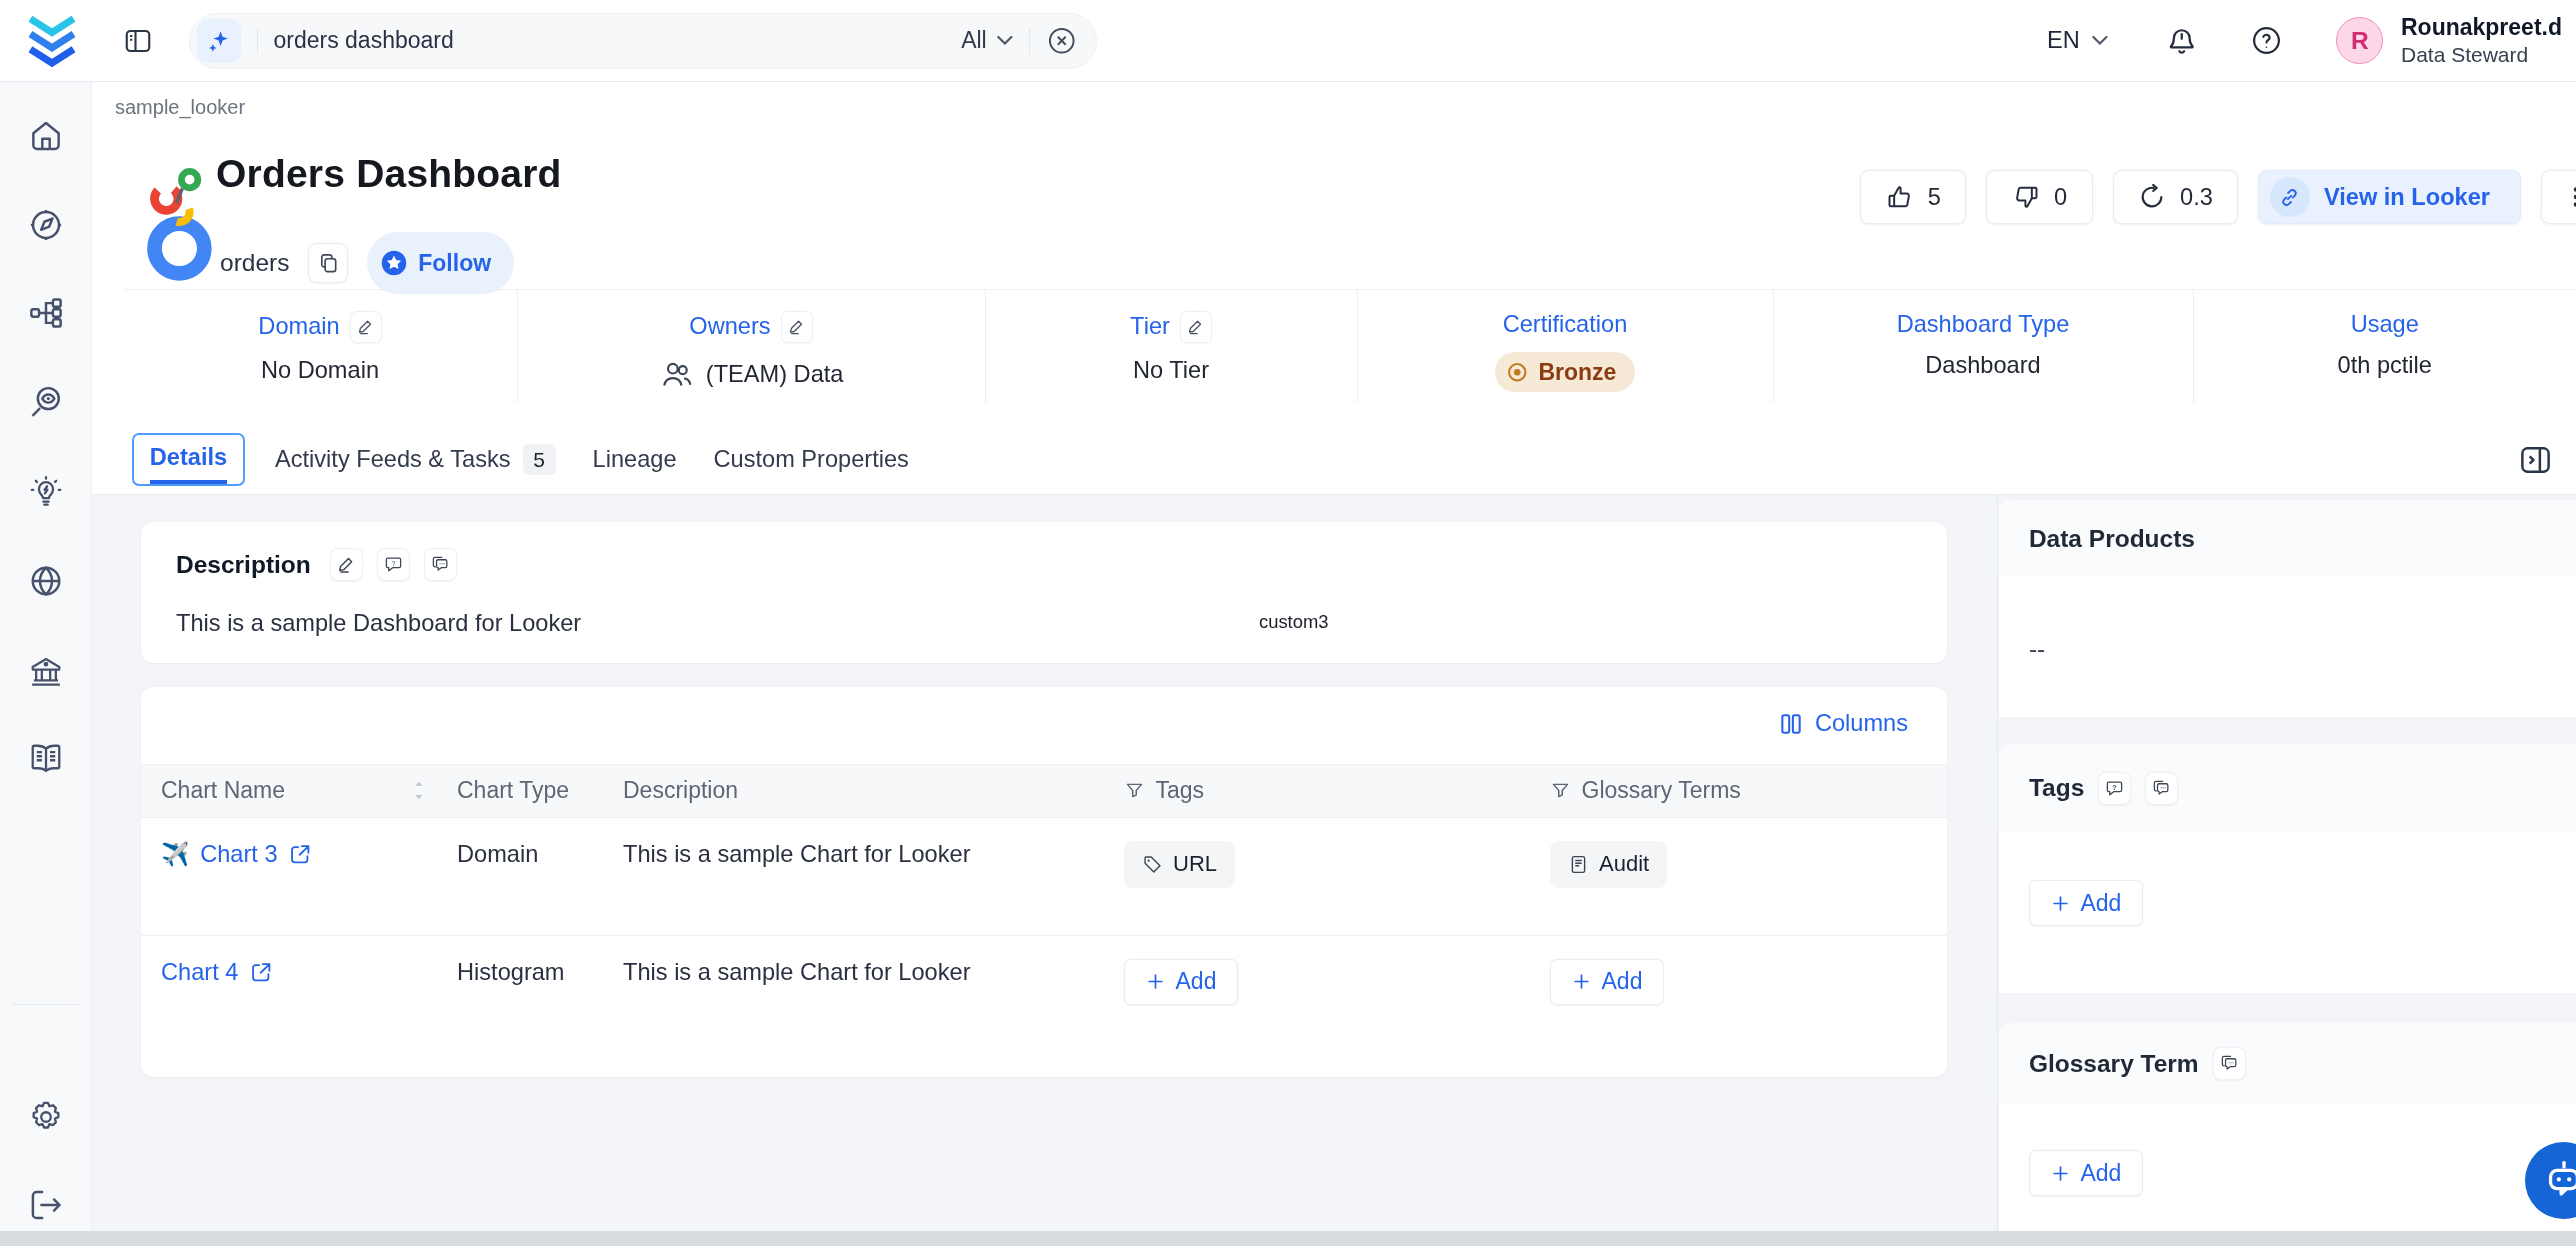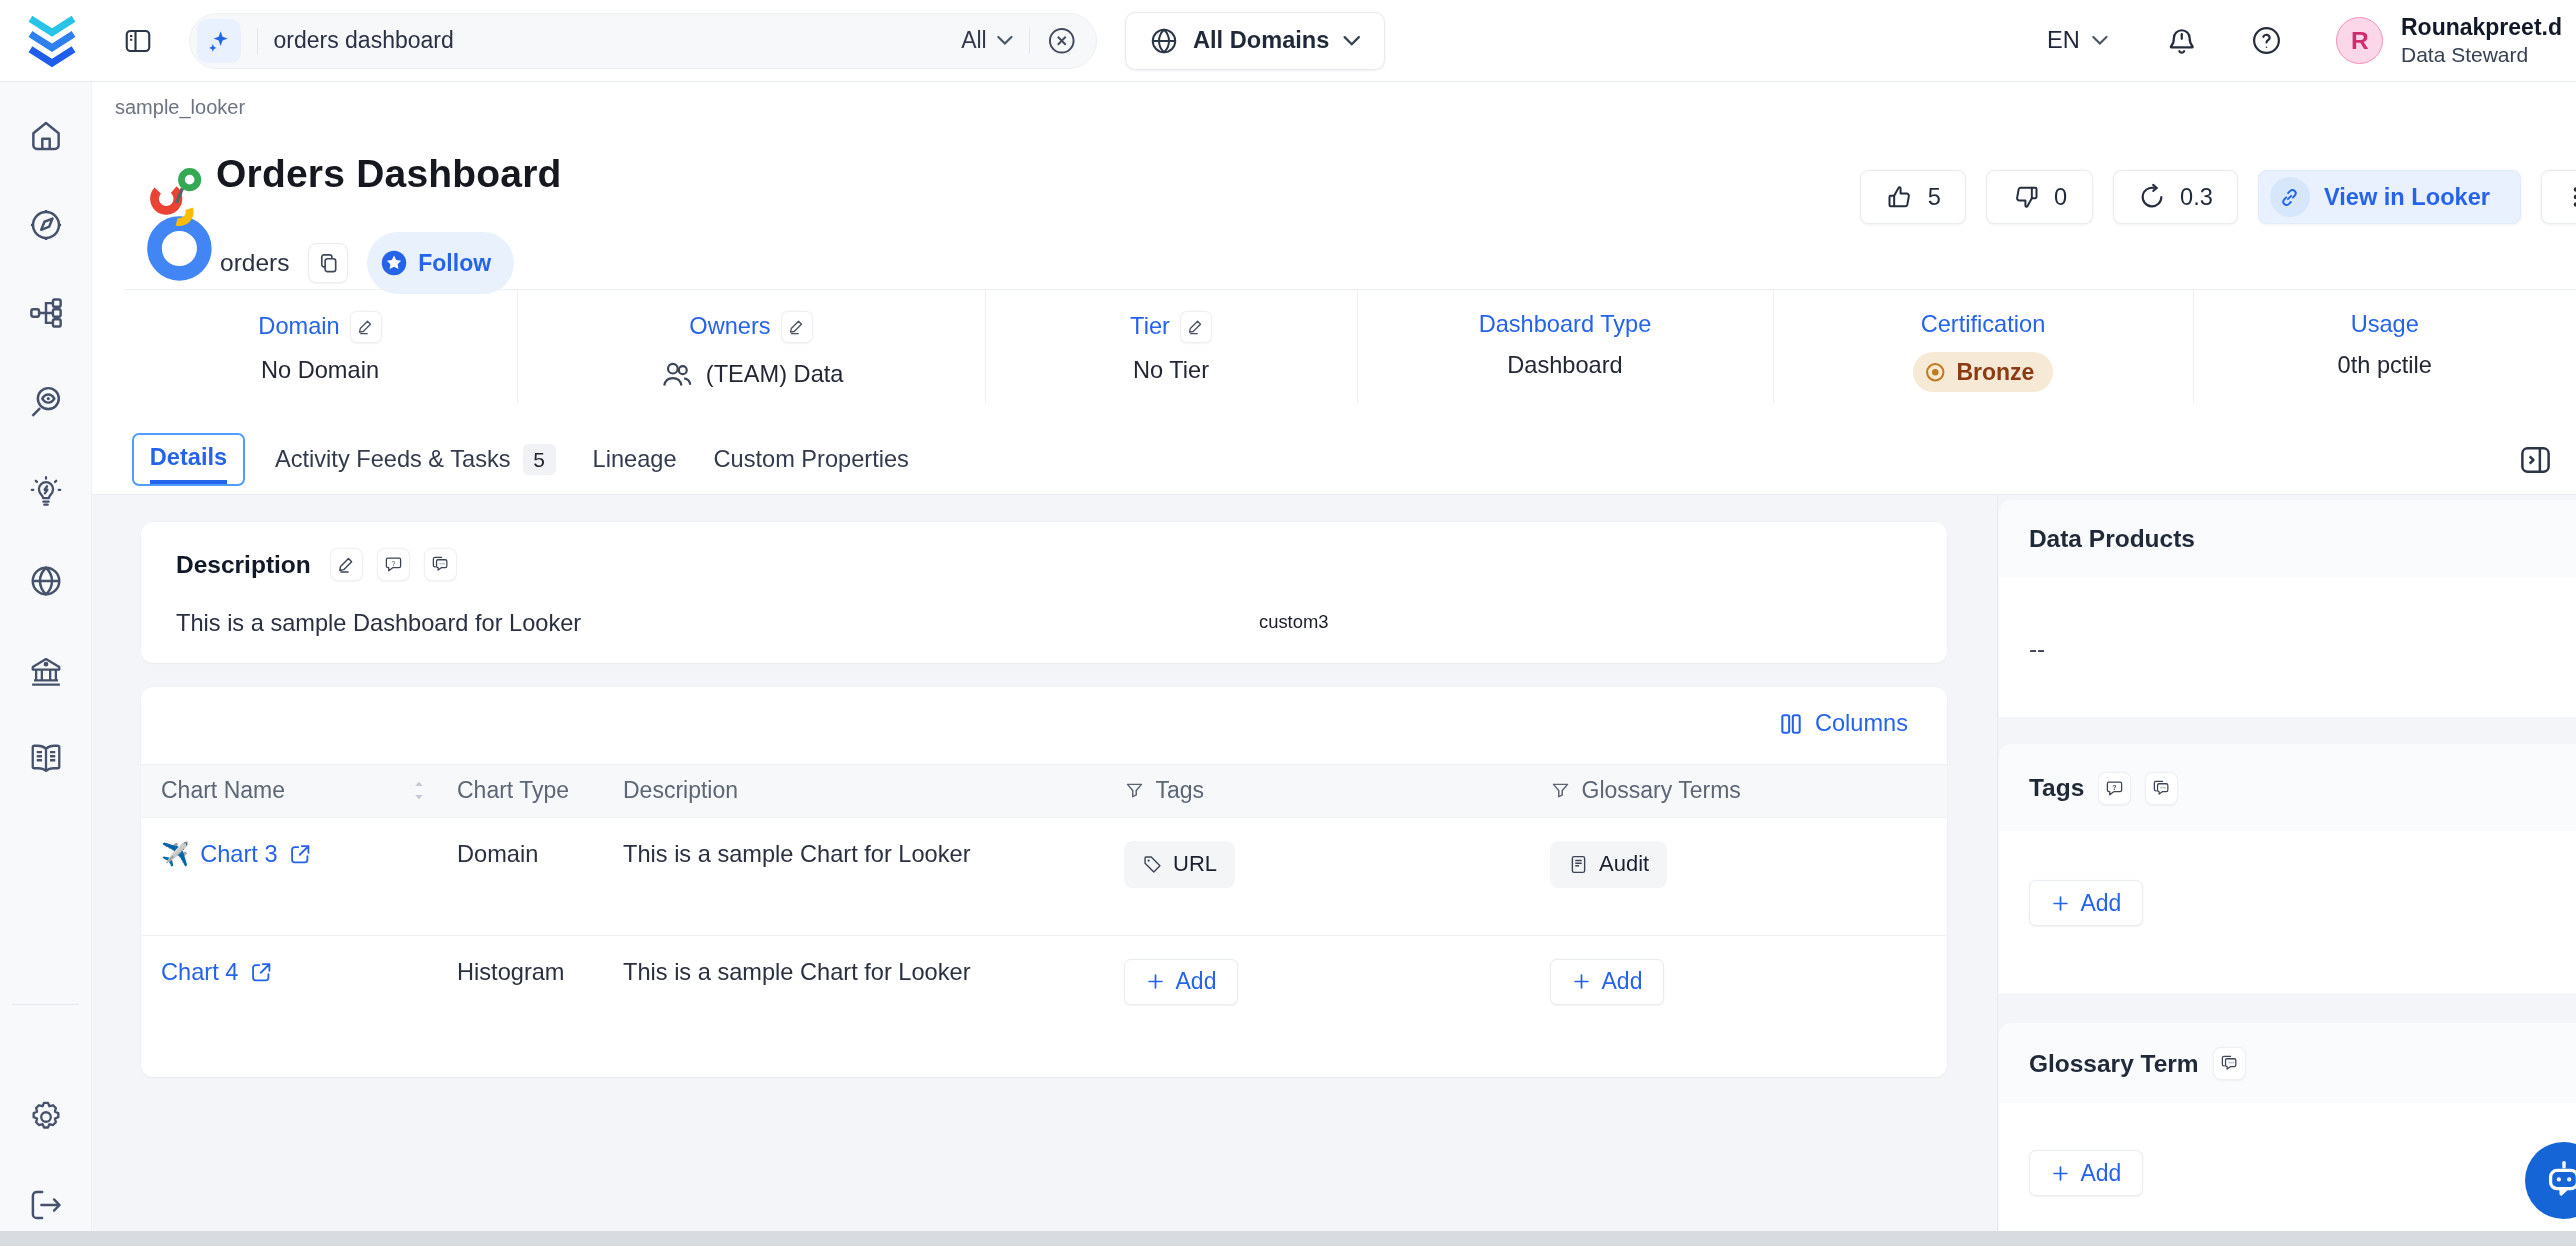--- a/index.html
+++ b/index.html
@@ -154,30 +154,20 @@
           </svg>
       </span>
       <div class="vdiv"></div>
       <svg width="31.5" height="31.5" viewBox="0 0 24 24" fill="none" stroke="#434b5c" stroke-width="1.5">
         <circle cx="12" cy="12" r="9"></circle>
           <path d="M9 9l6 6M15 9l-6 6"></path>
       </svg>
     </div>
   </div>
 
-  <div class="domains-btn">
-    <svg width="30" height="30" viewBox="0 0 24 24" fill="none" stroke="#2b3647" stroke-width="1.6">
-      <circle cx="12" cy="12" r="9"></circle>
-        <path d="M3 12h18M12 3c2.6 2.4 4 5.5 4 9s-1.4 6.6-4 9c-2.6-2.4-4-5.5-4-9s1.4-6.6 4-9z"></path>
-    </svg>
-    <span>All Domains</span>
-    <svg width="17.5" height="11.4" viewBox="0 0 12 8">
-        <path d="M1 1.5 6 6.5 11 1.5" fill="none" stroke="#374151" stroke-width="1.6" stroke-linecap="round"></path>
-      </svg>
-  </div>
 
   <div class="tb-right">
     <span class="lang">
       <span>EN</span>
       <svg width="15.8" height="10.5" viewBox="0 0 12 8">
           <path d="M1 1.5 6 6.5 11 1.5" fill="none" stroke="#4b5563" stroke-width="1.6" stroke-linecap="round"></path>
         </svg>
     </span>
     <svg class="tb-ic" width="31.5" height="31.5" viewBox="0 0 24 24" fill="none" stroke="#252c3b" stroke-width="1.7" stroke-linecap="round" stroke-linejoin="round">
       <path d="M18 10a6 6 0 1 0-12 0c0 4-1.5 5.5-2.2 6.3-.3.3-.1.7.3.7h15.8c.4 0 .6-.4.3-.7-.7-.8-2.2-2.3-2.2-6.3z"></path>
@@ -365,37 +355,37 @@
             <svg width="17.5" height="17.5" viewBox="0 0 24 24" fill="none" stroke="#4a5362" stroke-width="1.8" stroke-linecap="round" stroke-linejoin="round">
                 <path d="M14.5 4.5l4 4L8.5 18.5l-5 1 1-5z"></path>
                 <path d="M5 21.5h9"></path>
               </svg>
           </span>
         </div>
         <div class="meta-value">No Tier</div>
       </div>
       <div class="meta-cell">
         <div class="meta-label">
-            <span>Dashboard Type</span>
-          </div>
-        <div class="meta-value">Dashboard</div>
-      </div>
-      <div class="meta-cell">
-        <div class="meta-label">
             <span>Certification</span>
           </div>
         <div class="meta-value">
           <span class="bronze-badge">
             <svg width="24.5" height="24.5" viewBox="0 0 24 24" fill="none" stroke="#c07b1f" stroke-width="2">
                 <circle cx="12" cy="12" r="8"></circle>
                 <circle cx="12" cy="12" r="3.2" fill="#c07b1f" stroke="none"></circle>
               </svg>
             <span>Bronze</span>
           </span>
         </div>
+      </div>
+      <div class="meta-cell">
+        <div class="meta-label">
+            <span>Dashboard Type</span>
+          </div>
+        <div class="meta-value">Dashboard</div>
       </div>
       <div class="meta-cell">
         <div class="meta-label">
             <span>Usage</span>
           </div>
         <div class="meta-value">0th pctile</div>
       </div>
     </div>
 
     <div class="tabs-row">

